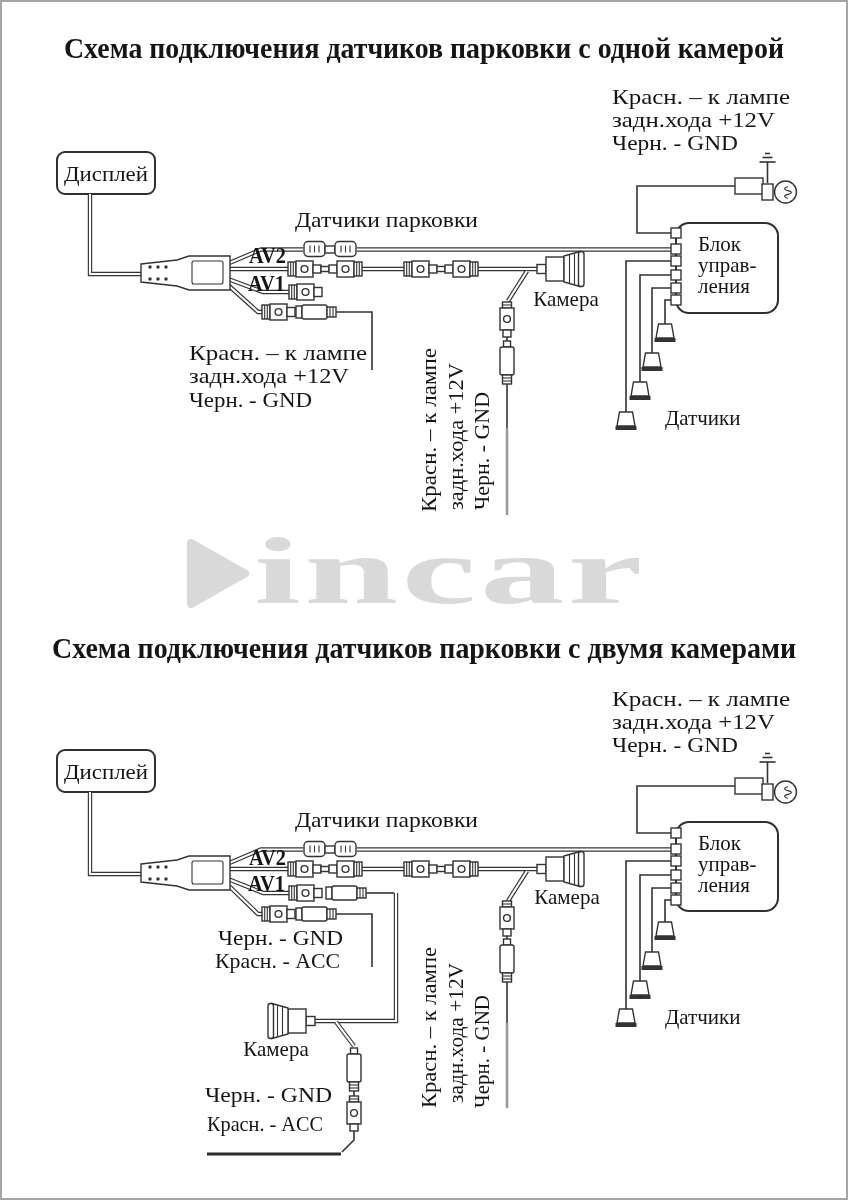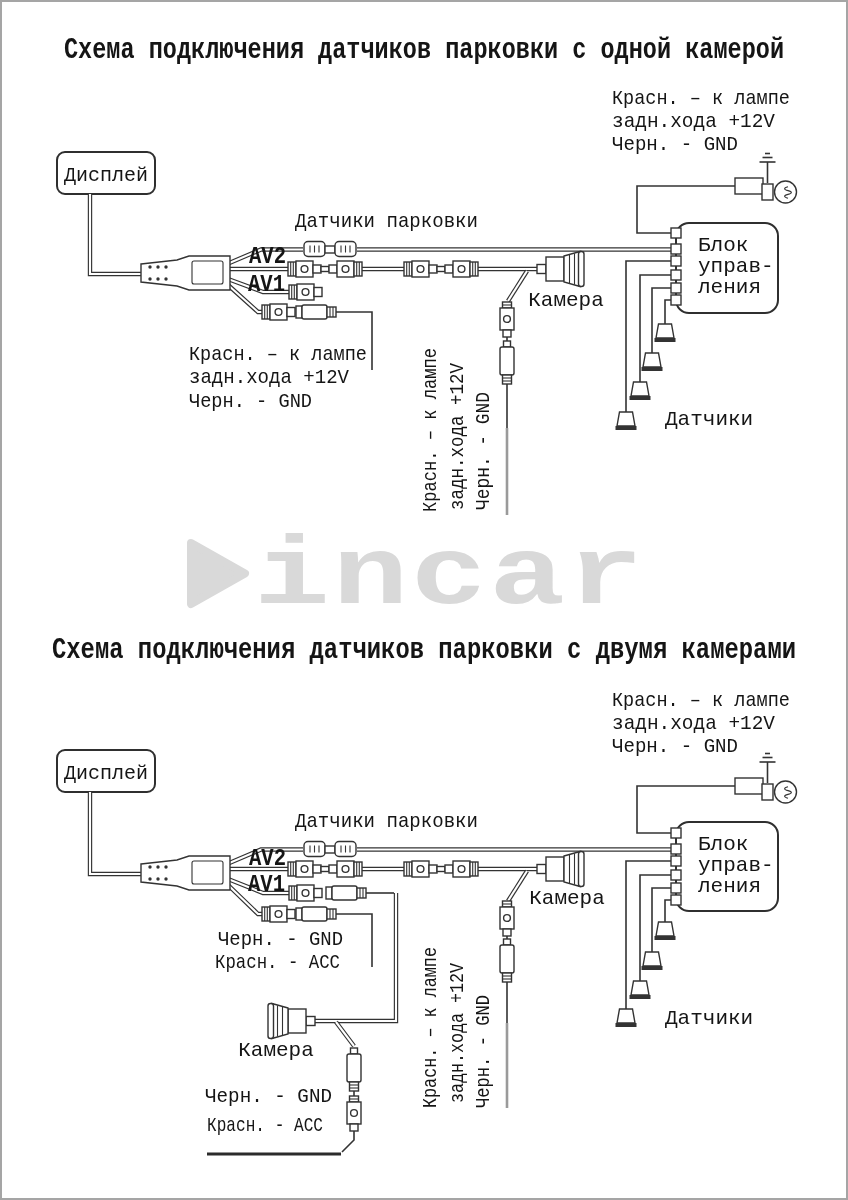--- a/index.html
+++ b/index.html
@@ -1,19 +1,19 @@
 <!DOCTYPE html>
 <html><head>
 <meta charset="utf-8">
 <style>
   html,body{margin:0;padding:0;background:#e8e8e8;}
   .page{
     width:848px;height:1200px;position:relative;margin:0 auto;
     background:#ffffff;overflow:hidden;
-    font-family:Liberation Mono, monospace;
+    font-family:Liberation Serif, serif;
   }
   svg{display:block;}
   
   .cb{fill:none;stroke:#333;stroke-width:4.4;stroke-linejoin:miter;}
   .cbi{fill:none;stroke:#fff;stroke-width:2.1;stroke-linejoin:miter;}
   .w{fill:none;stroke:#333;stroke-width:1.6;}
   .w3{fill:none;stroke:#2b2b2b;stroke-width:3;}
   .wg{fill:none;stroke:#9a9a9a;stroke-width:2.6;}
   .s{fill:#fff;stroke:#333;stroke-width:1.4;}
   .sd{fill:#333;stroke:none;}

